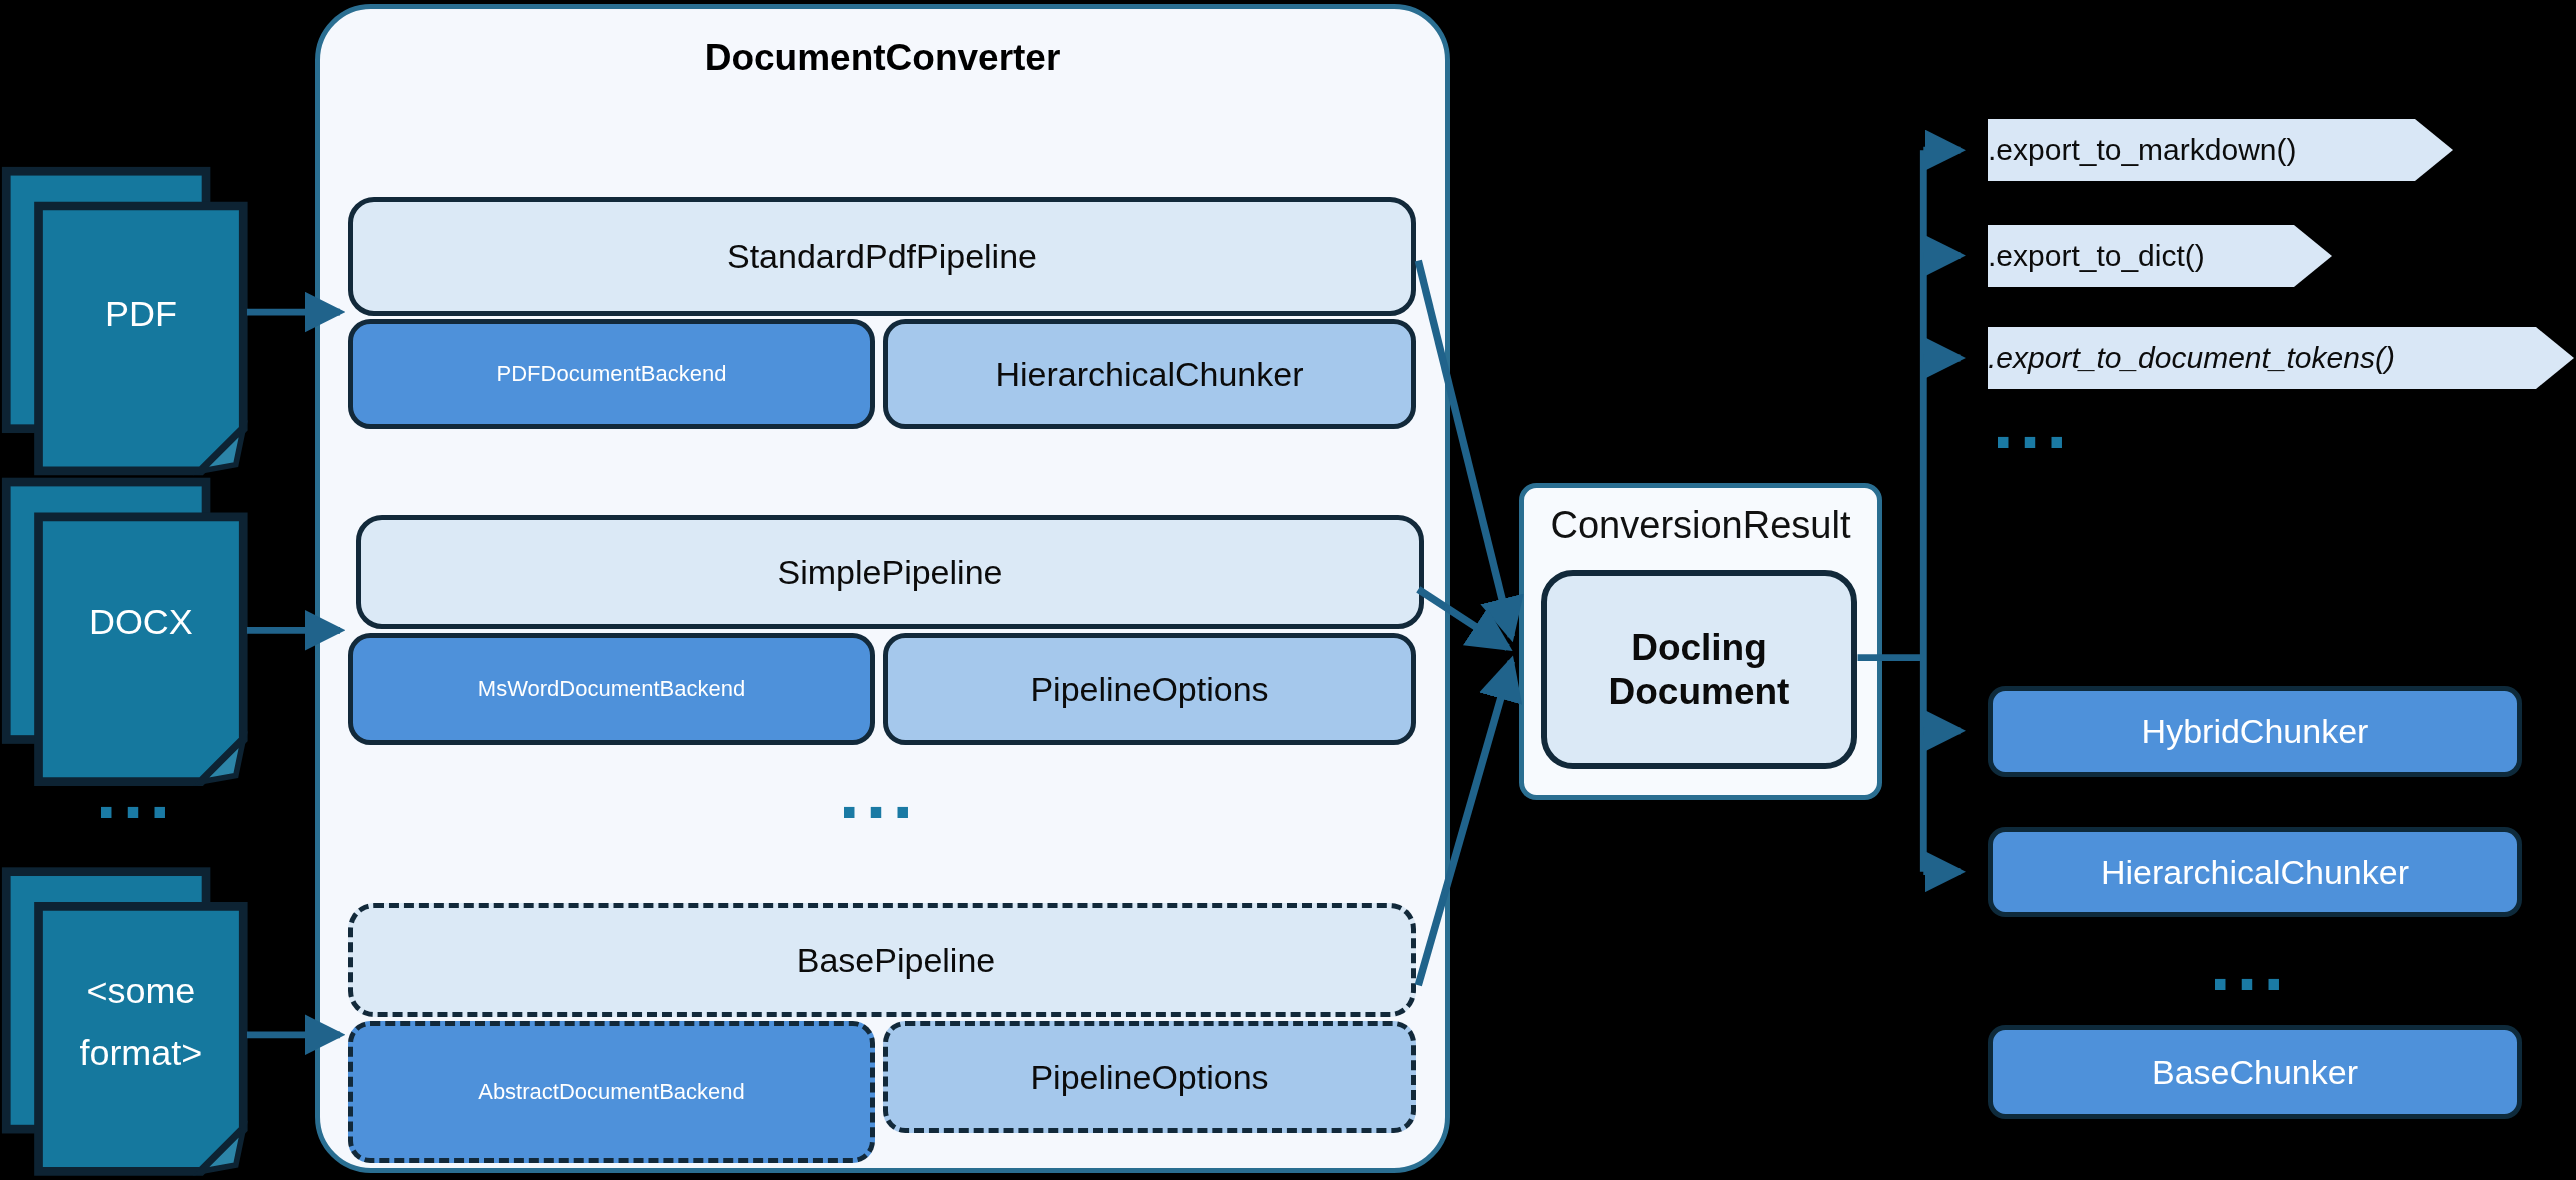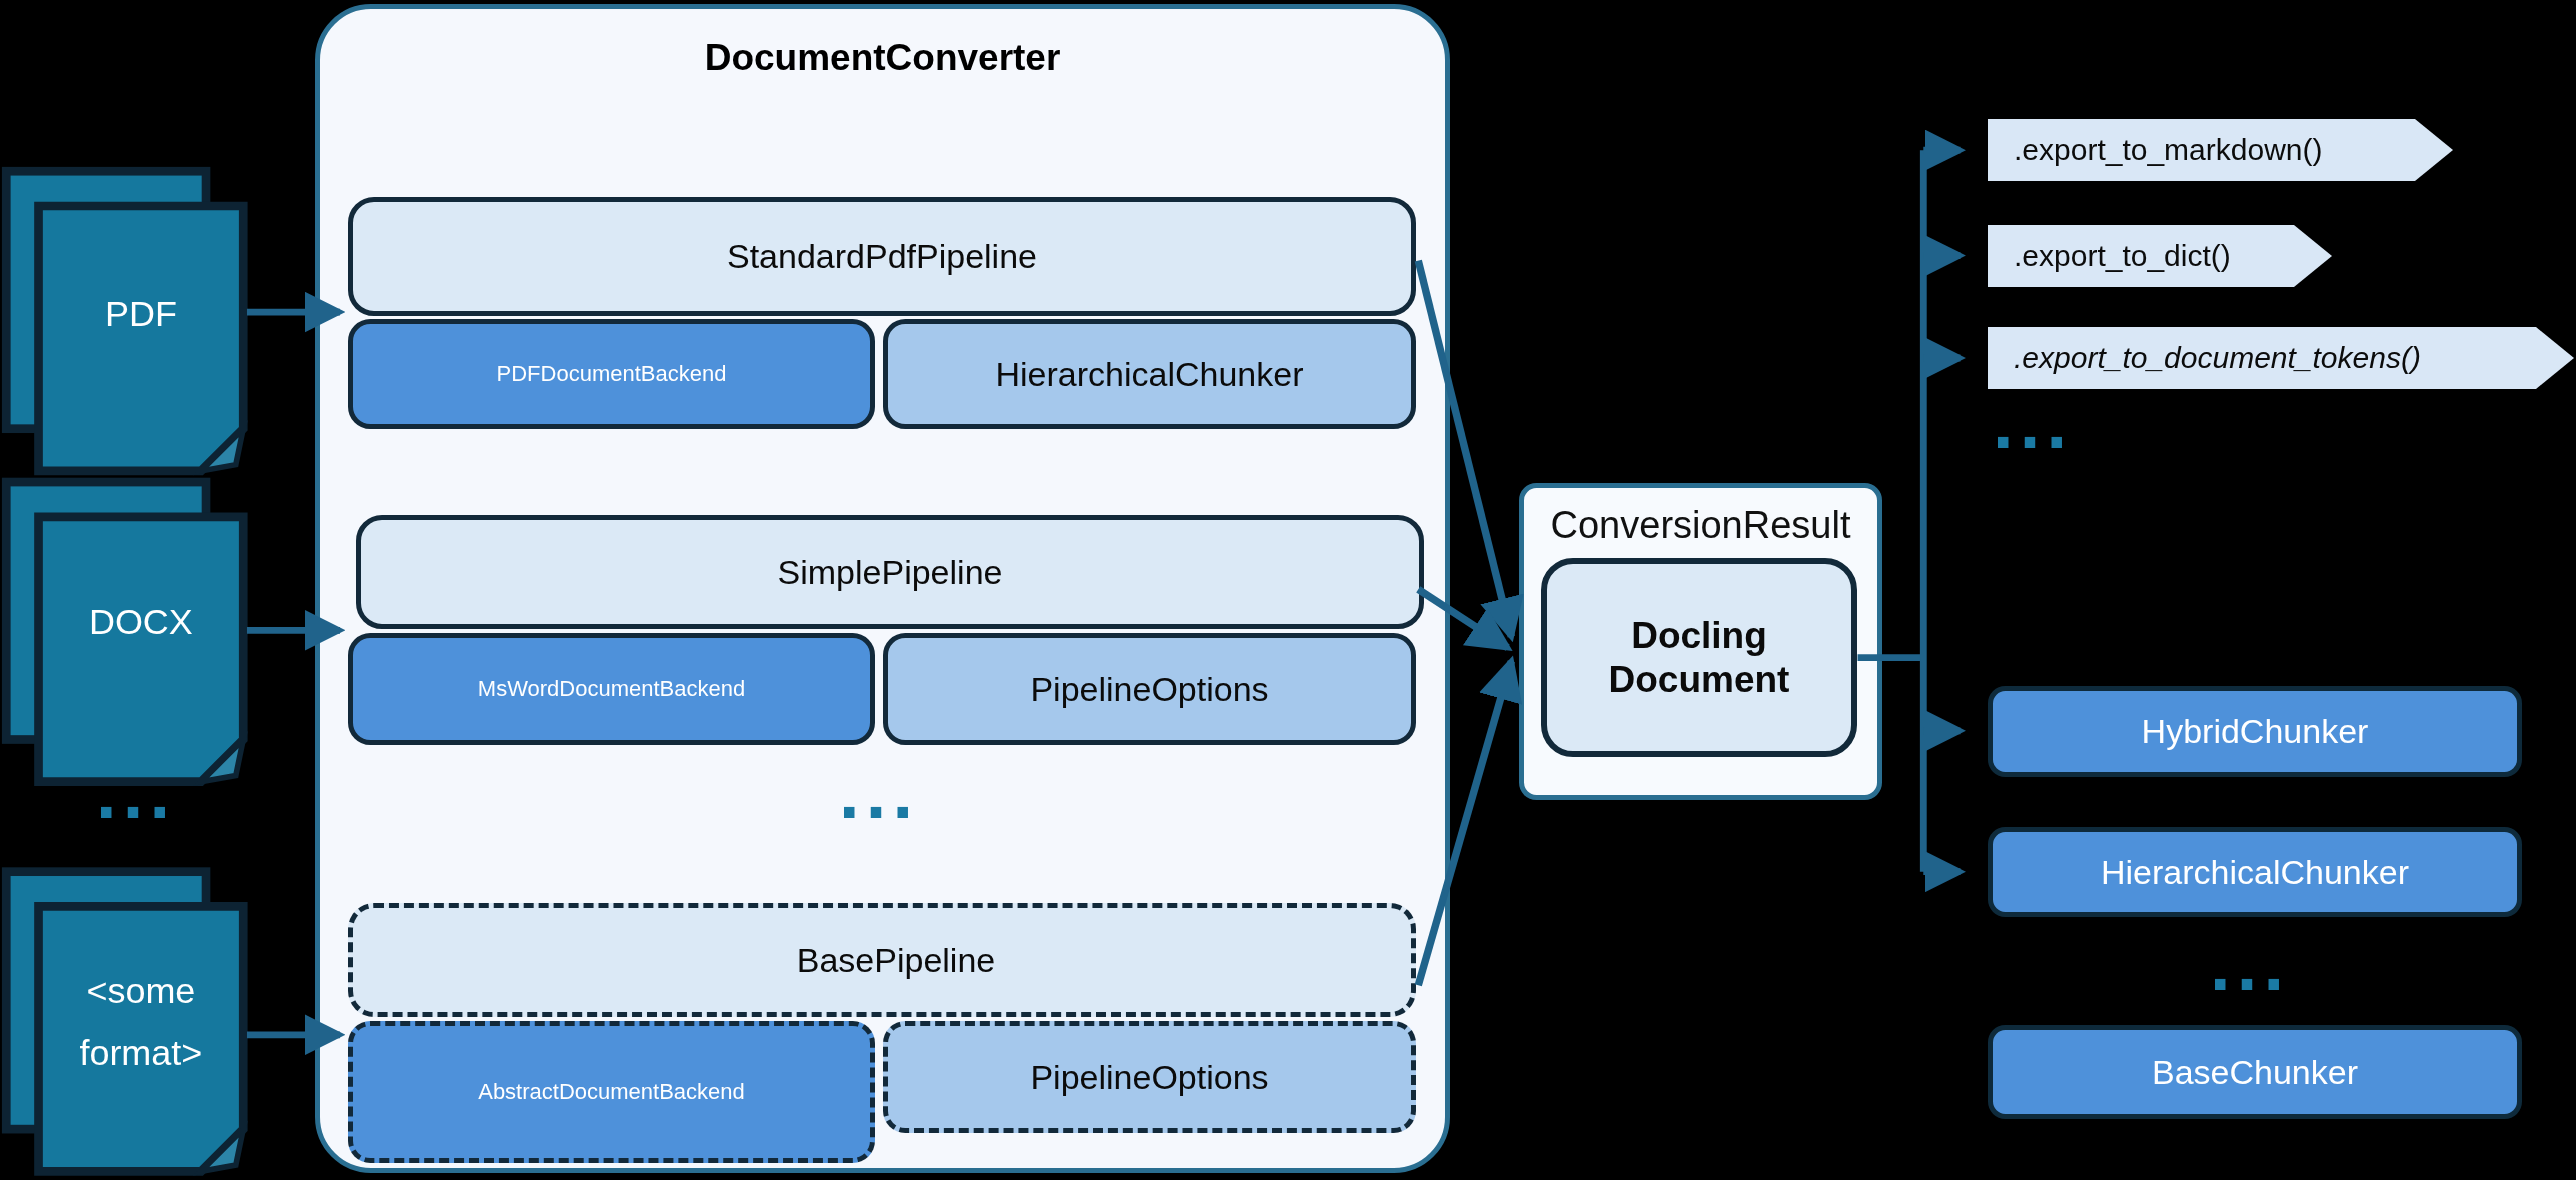--- a/index.html
+++ b/index.html
@@ -49,21 +49,21 @@
   }
   .docling-box{
     background:#dbe9f6;border:6.2px solid #12293a;border-radius:32px;
     display:flex;flex-direction:column;align-items:center;justify-content:center;
     font-size:37px;font-weight:bold;color:#0b0b0b;line-height:1.18;
   }
 
   
   .badge{
     background:#d9e7f6;color:#0c0c0c;font-size:30px;
-    display:flex;align-items:center;padding-left:26px;
+    display:flex;align-items:center;
     clip-path:polygon(0 0, calc(100% - 38px) 0, 100% 50%, calc(100% - 38px) 100%, 0 100%);
   }
 
   
   .chunker{
     background:#4e91da;border:5.6px solid #0e2a3b;border-radius:17.4px;
     display:flex;align-items:center;justify-content:center;
     font-size:34px;color:#fff;
   }
 
@@ -95,21 +95,21 @@
 
   <div class="dots" style="left:839px;top:756px;">...</div>
 
   <div class="abs pipe-box dashed" style="left:348px;top:903px;width:1068px;height:114px;padding-left:28px;">BasePipeline</div>
   <div class="abs backend-box dashed" style="left:348px;top:1021px;width:527px;height:142px;">AbstractDocumentBackend</div>
   <div class="abs options-box dashed" style="left:883px;top:1021px;width:533px;height:112px;">PipelineOptions</div>
 
   <div class="abs result-shell" style="left:1519px;top:483px;width:363px;height:317px;">
     <div class="result-label">ConversionResult</div>
   </div>
-  <div class="abs docling-box" style="left:1541px;top:558px;width:316px;height:199px;">
+  <div class="abs docling-box" style="left:1541px;top:570px;width:316px;height:199px;">
     <span>Docling</span>
     <span>Document</span>
   </div>
 
   <div class="abs badge" style="left:1988px;top:119px;width:465px;height:62px;">.export_to_markdown()</div>
   <div class="abs badge" style="left:1988px;top:225px;width:344px;height:62px;">.export_to_dict()</div>
   <div class="abs badge" style="left:1988px;top:327px;width:586px;height:62px;font-style:italic;">.export_to_document_tokens()</div>
   <div class="dots" style="left:1993px;top:386px;">...</div>
 
   <div class="abs chunker" style="left:1988px;top:686px;width:534px;height:91px;">HybridChunker</div>

